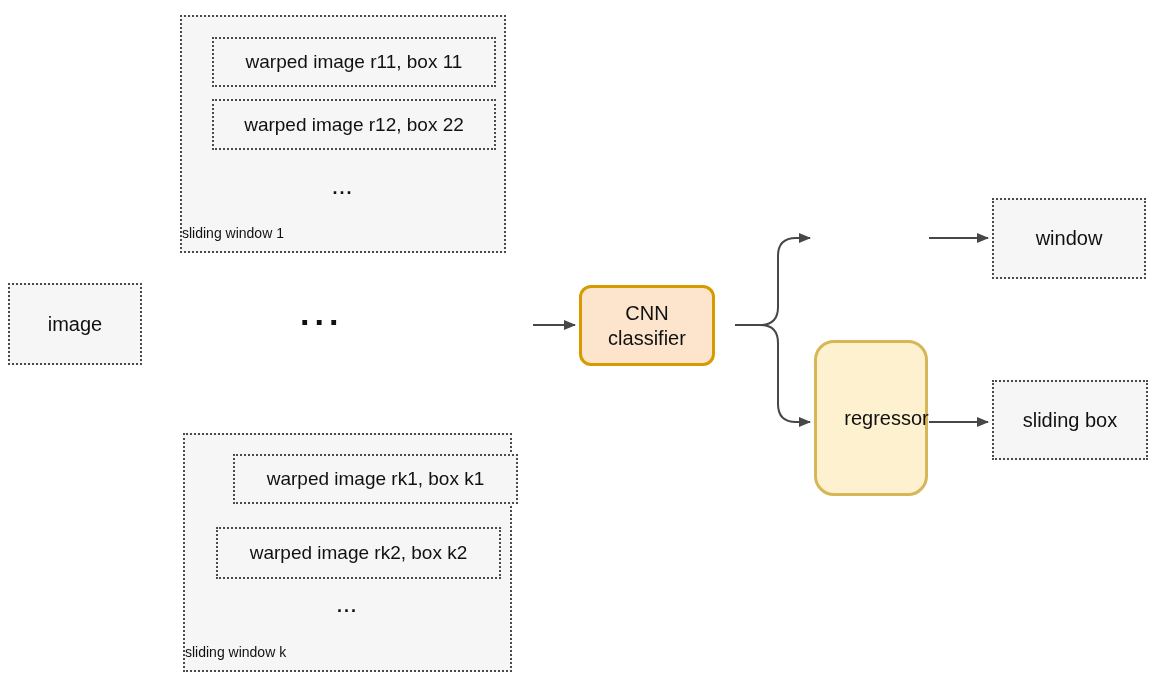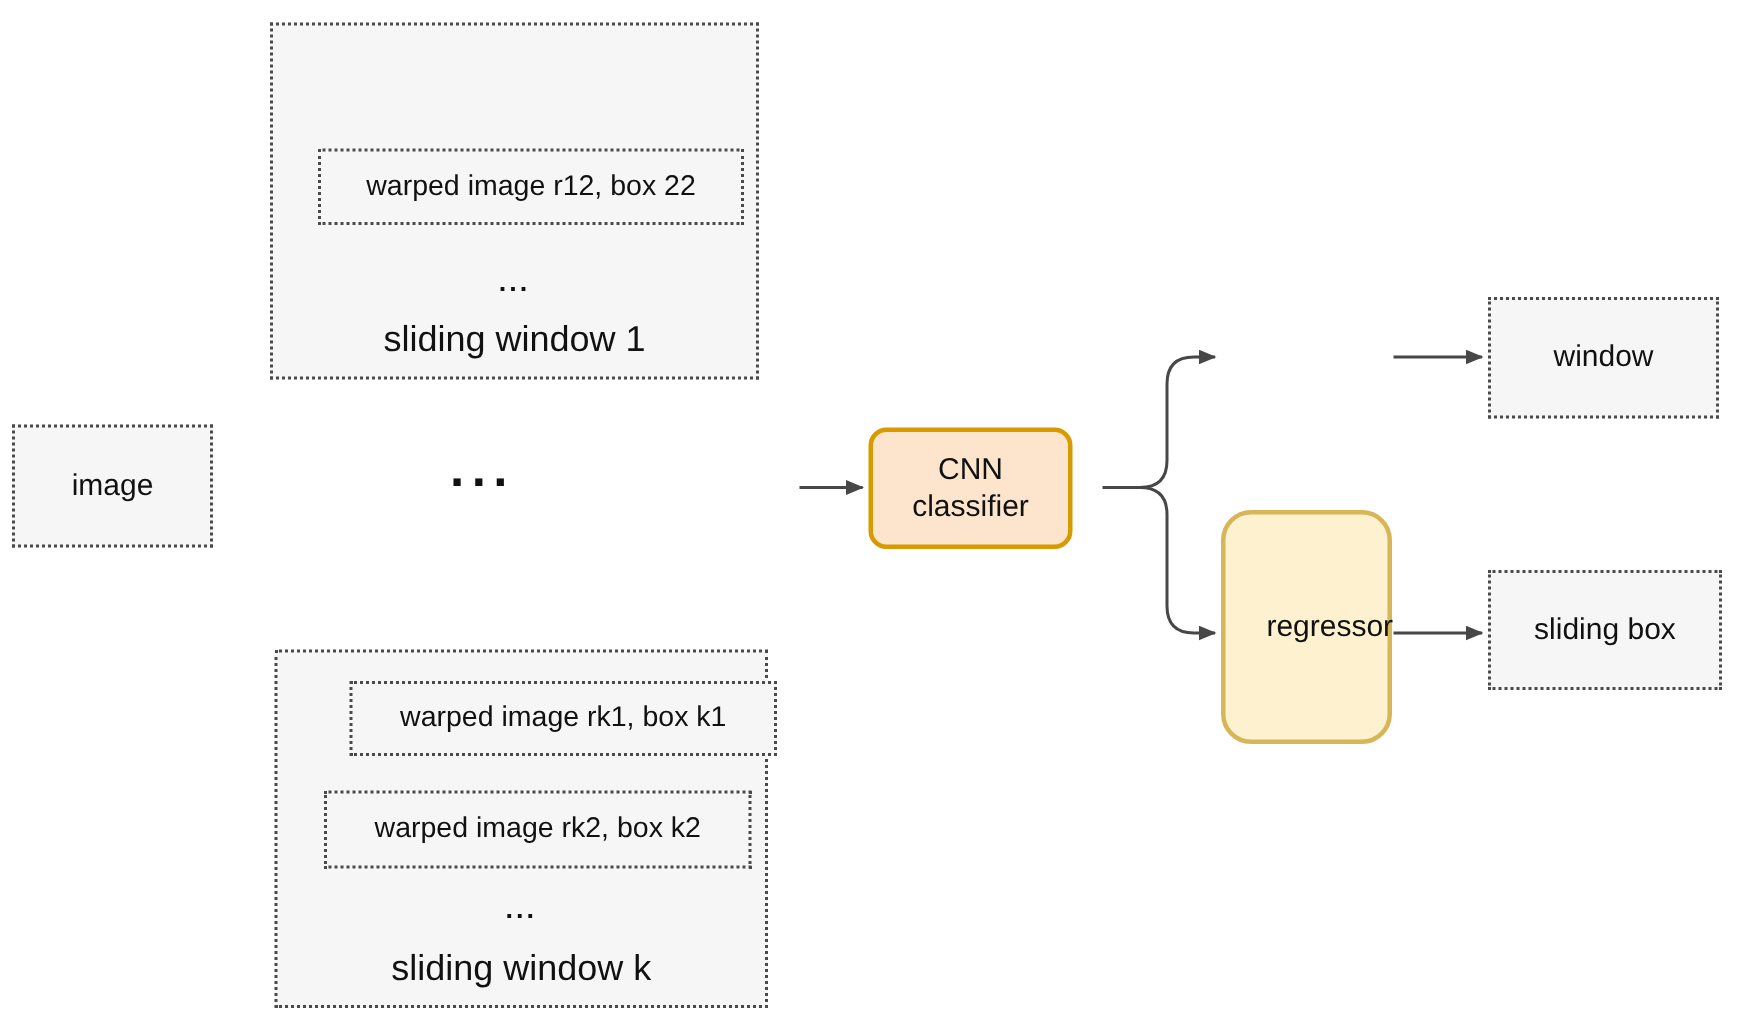--- a/index.html
+++ b/index.html
@@ -35,21 +35,21 @@
   .witem{
     position:absolute;box-sizing:border-box;
     display:flex;align-items:center;justify-content:center;
     background:var(--dotted-fill);border:2px dotted var(--dotted-border);
     font-size:19px;
   }
   .wmore{
     position:absolute;left:0;right:0;text-align:center;
     font-weight:bold;font-size:18px;letter-spacing:2px;line-height:1;
   }
-  .wlabel{position:absolute;left:0;right:0;bottom:9px;text-align:center;font-size:24px;}
+  .wlabel{position:absolute;left:0;right:0;bottom:9px;text-align:left;font-size:14px;}
   .cnn{
     background:var(--cnn-fill);border:3px solid var(--cnn-border);
     border-radius:12px;white-space:pre-line;
   }
   .pill{
     background:var(--yellow-fill);border:3px solid var(--yellow-border);
     border-radius:20px;
   }
   .big-ellipsis{
     position:absolute;font-weight:800;font-size:34px;line-height:1;
@@ -73,20 +73,23 @@
     <path d="M760 325 Q778 325 778 343 V404 Q778 422 796 422 H810" marker-end="url(#arrow)"></path>
     <path d="M929 238 H988" marker-end="url(#arrow)"></path>
     <path d="M929 422 H988" marker-end="url(#arrow)"></path>
   </svg>
 
   <div class="node dotted" style="left:8px;top:283px;width:134px;height:82px;">
     <span>image</span>
   </div>
 
   <div class="node dotted window" style="left:180px;top:15px;width:326px;height:238px;">
+    <div class="witem" style="left:30px;top:20px;width:284px;height:50px;">
+      <span>warped image r11, box 11</span>
+    </div>
     <div class="witem" style="left:30px;top:82px;width:284px;height:51px;">
       <span>warped image r12, box 22</span>
     </div>
     <div class="wmore" style="top:162px;">...</div>
     <div class="wlabel">sliding window 1</div>
   </div>
 
   <div class="big-ellipsis" style="left:300px;top:296px;">...</div>
 
   <div class="node dotted window" style="left:183px;top:433px;width:329px;height:239px;">

